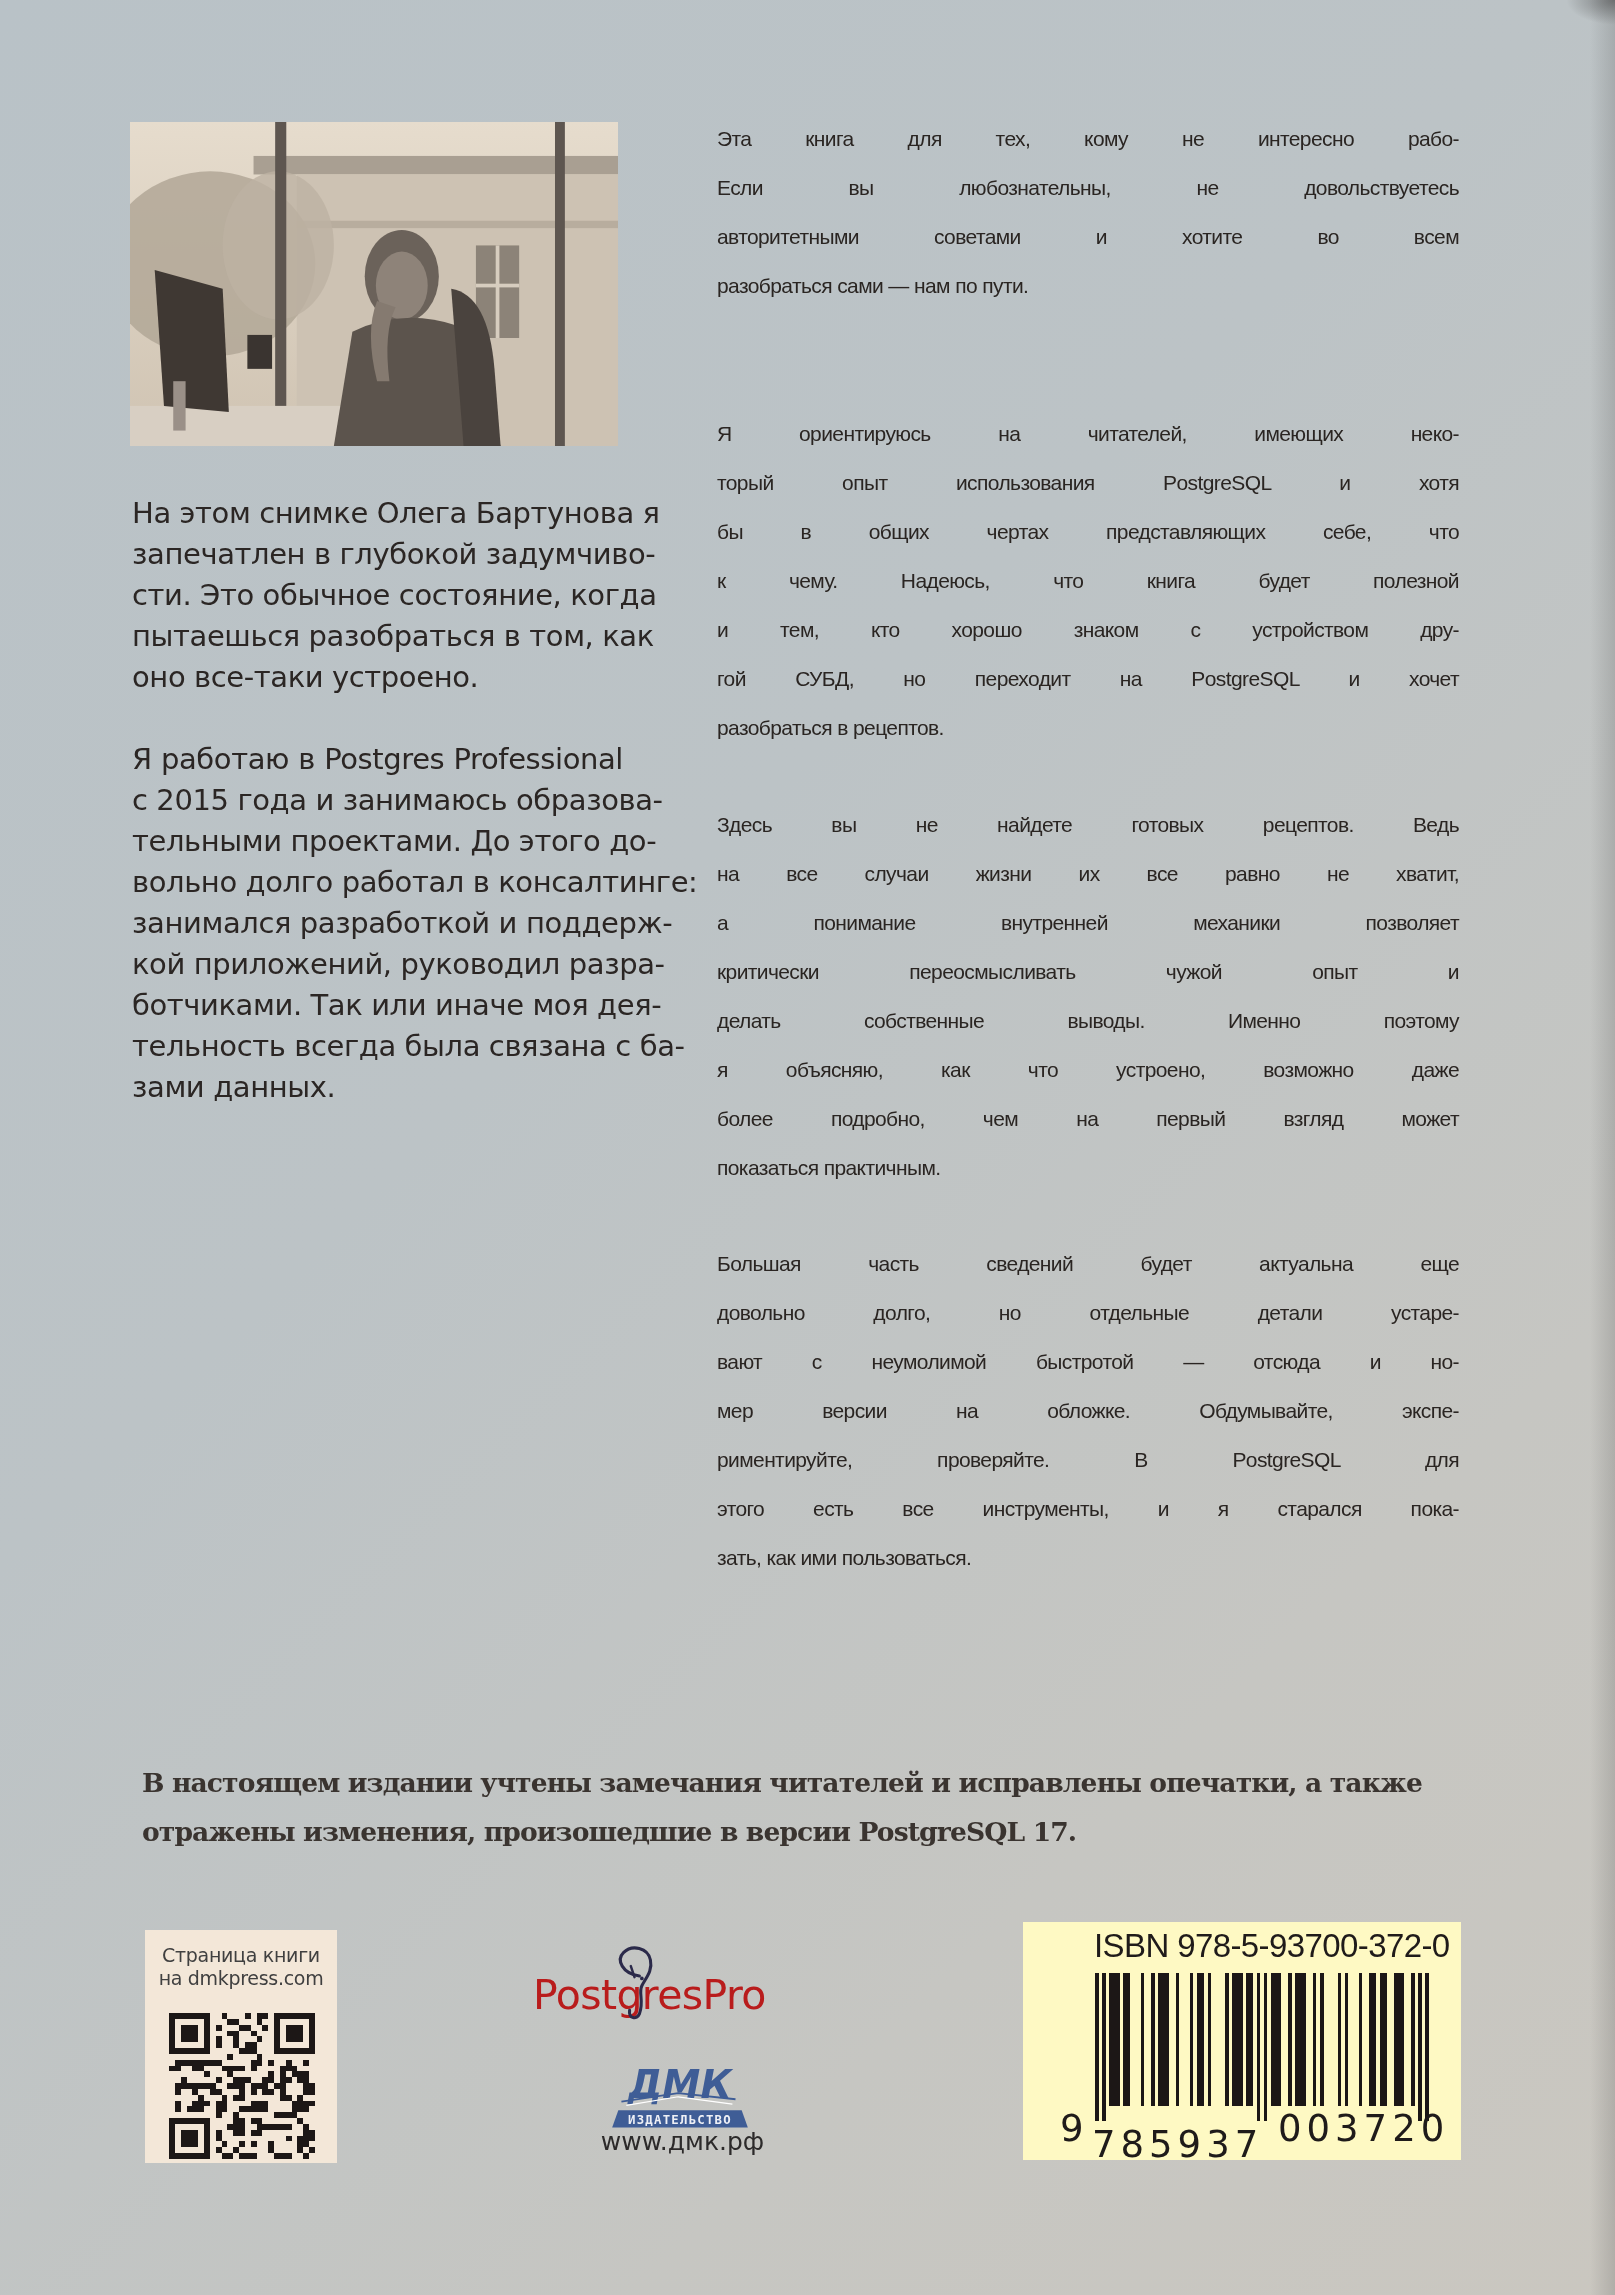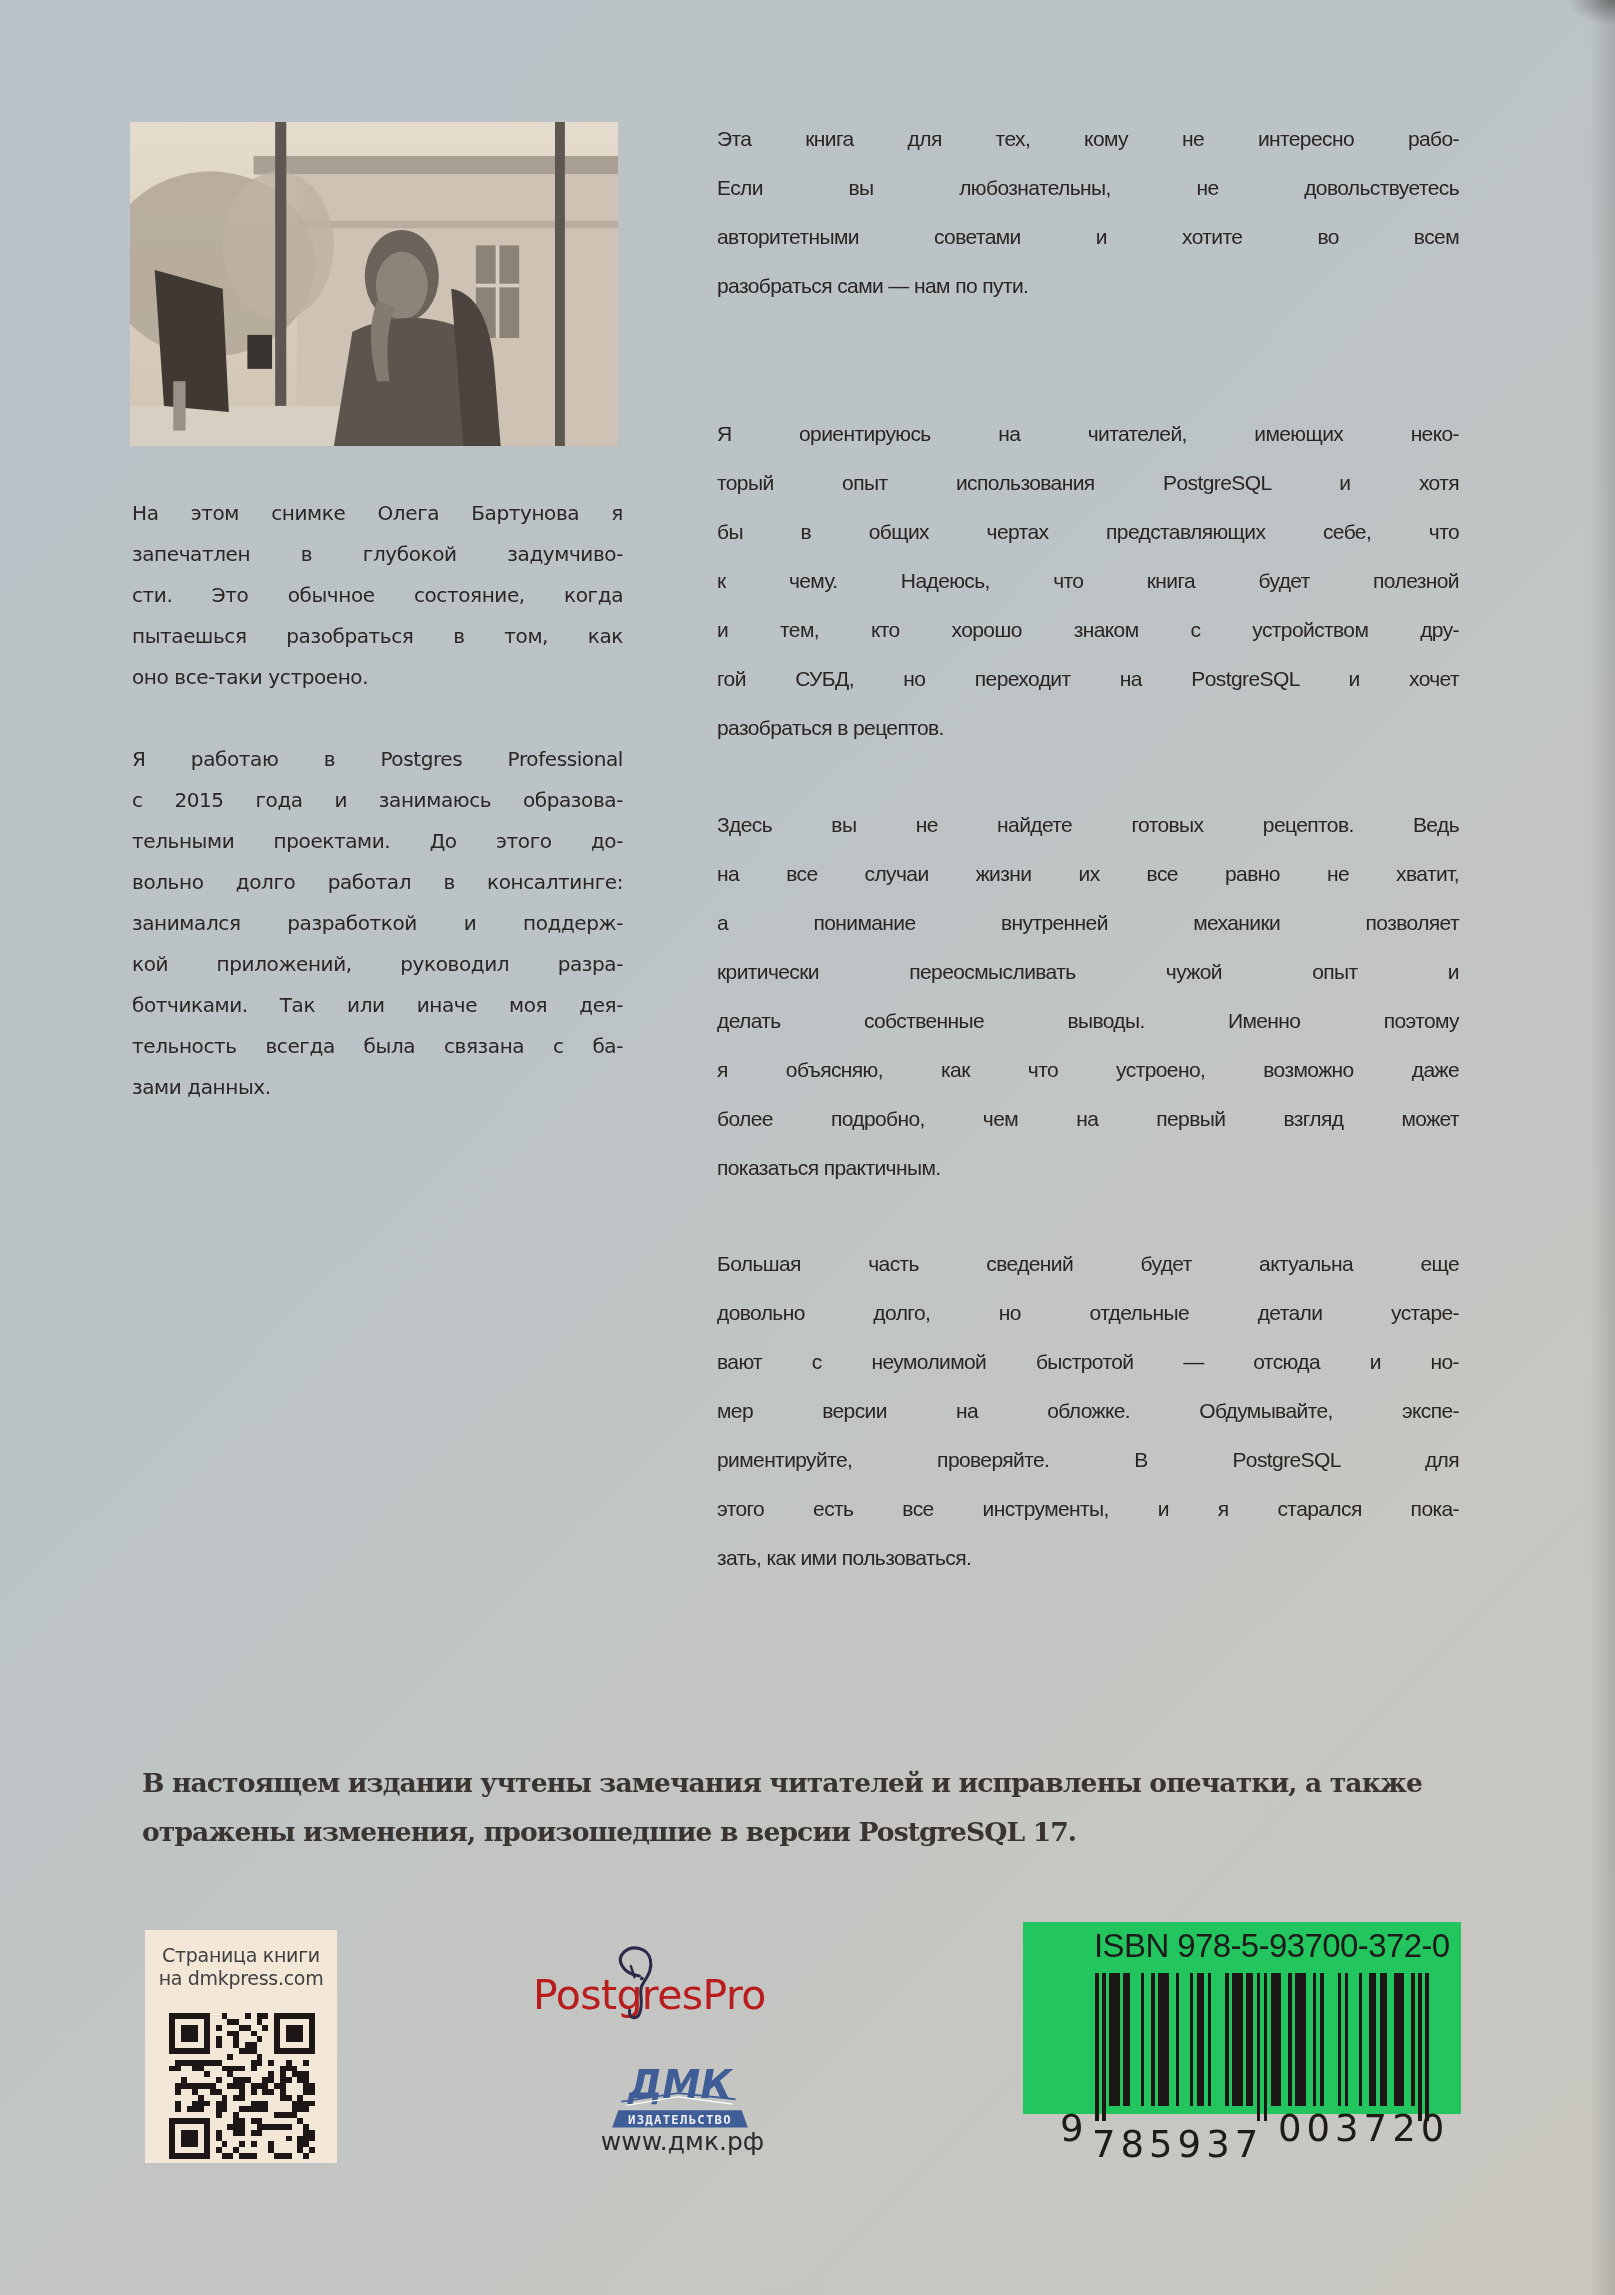--- a/index.html
+++ b/index.html
@@ -23,21 +23,21 @@
   .photo {
     position: absolute; left: 130px; top: 122px; width: 488px; height: 324px;
     background: #d9cebf; overflow: hidden;
   }
   .photo svg { width: 100%; height: 100%; display: block; }
 
   
   .left-col {
     position: absolute; left: 132px; width: 491px;
     font-family: "DejaVu Sans", sans-serif;
-    font-size: 20px; line-height: 41px; color: #2b2624;
+    font-size: 29px; line-height: 41px; color: #2b2624;
     letter-spacing: -0.4px;
   }
   .left-col .line { display: block; text-align: justify; text-align-last: justify; white-space: nowrap; }
   .left-col .line.last { text-align-last: left; }
 
   
   .right-col {
     position: absolute; left: 717px; width: 742px;
     font-family: Liberation Sans, sans-serif;
     font-size: 21px; line-height: 49px; color: #2a2522;
@@ -79,22 +79,22 @@
     position: absolute; left: 609px; top: 2061px; width: 142px; height: 74px;
   }
   .dmk svg { width: 100%; height: 100%; }
   .dmk-url {
     position: absolute; left: 596px; top: 2127px; width: 173px; text-align: center;
     font-family: "DejaVu Sans", sans-serif; font-size: 25px; color: #2c2a2a;
   }
 
   
   .barcode-card {
-    position: absolute; left: 1023px; top: 1922px; width: 438px; height: 192px;
-    background: #22c55e;
+    position: absolute; left: 1023px; top: 1922px; width: 438px; height: 238px;
+    background: #fef9c3;
   }
   .isbn-text {
     position: absolute; left: 71px; top: 5px;
     font-family: "Liberation Sans", sans-serif; font-size: 33px; color: #1f1b1a; letter-spacing: -0.6px;
   }
   .barcode-bars { position: absolute; left: 72px; top: 51px; width: 334px; height: 148px; }
   .barcode-digits {
     position: absolute; left: 37px; top: 185px; width: 371px;
     font-family: "DejaVu Sans", sans-serif; font-size: 37px; color: #1f1b1a;
   }

